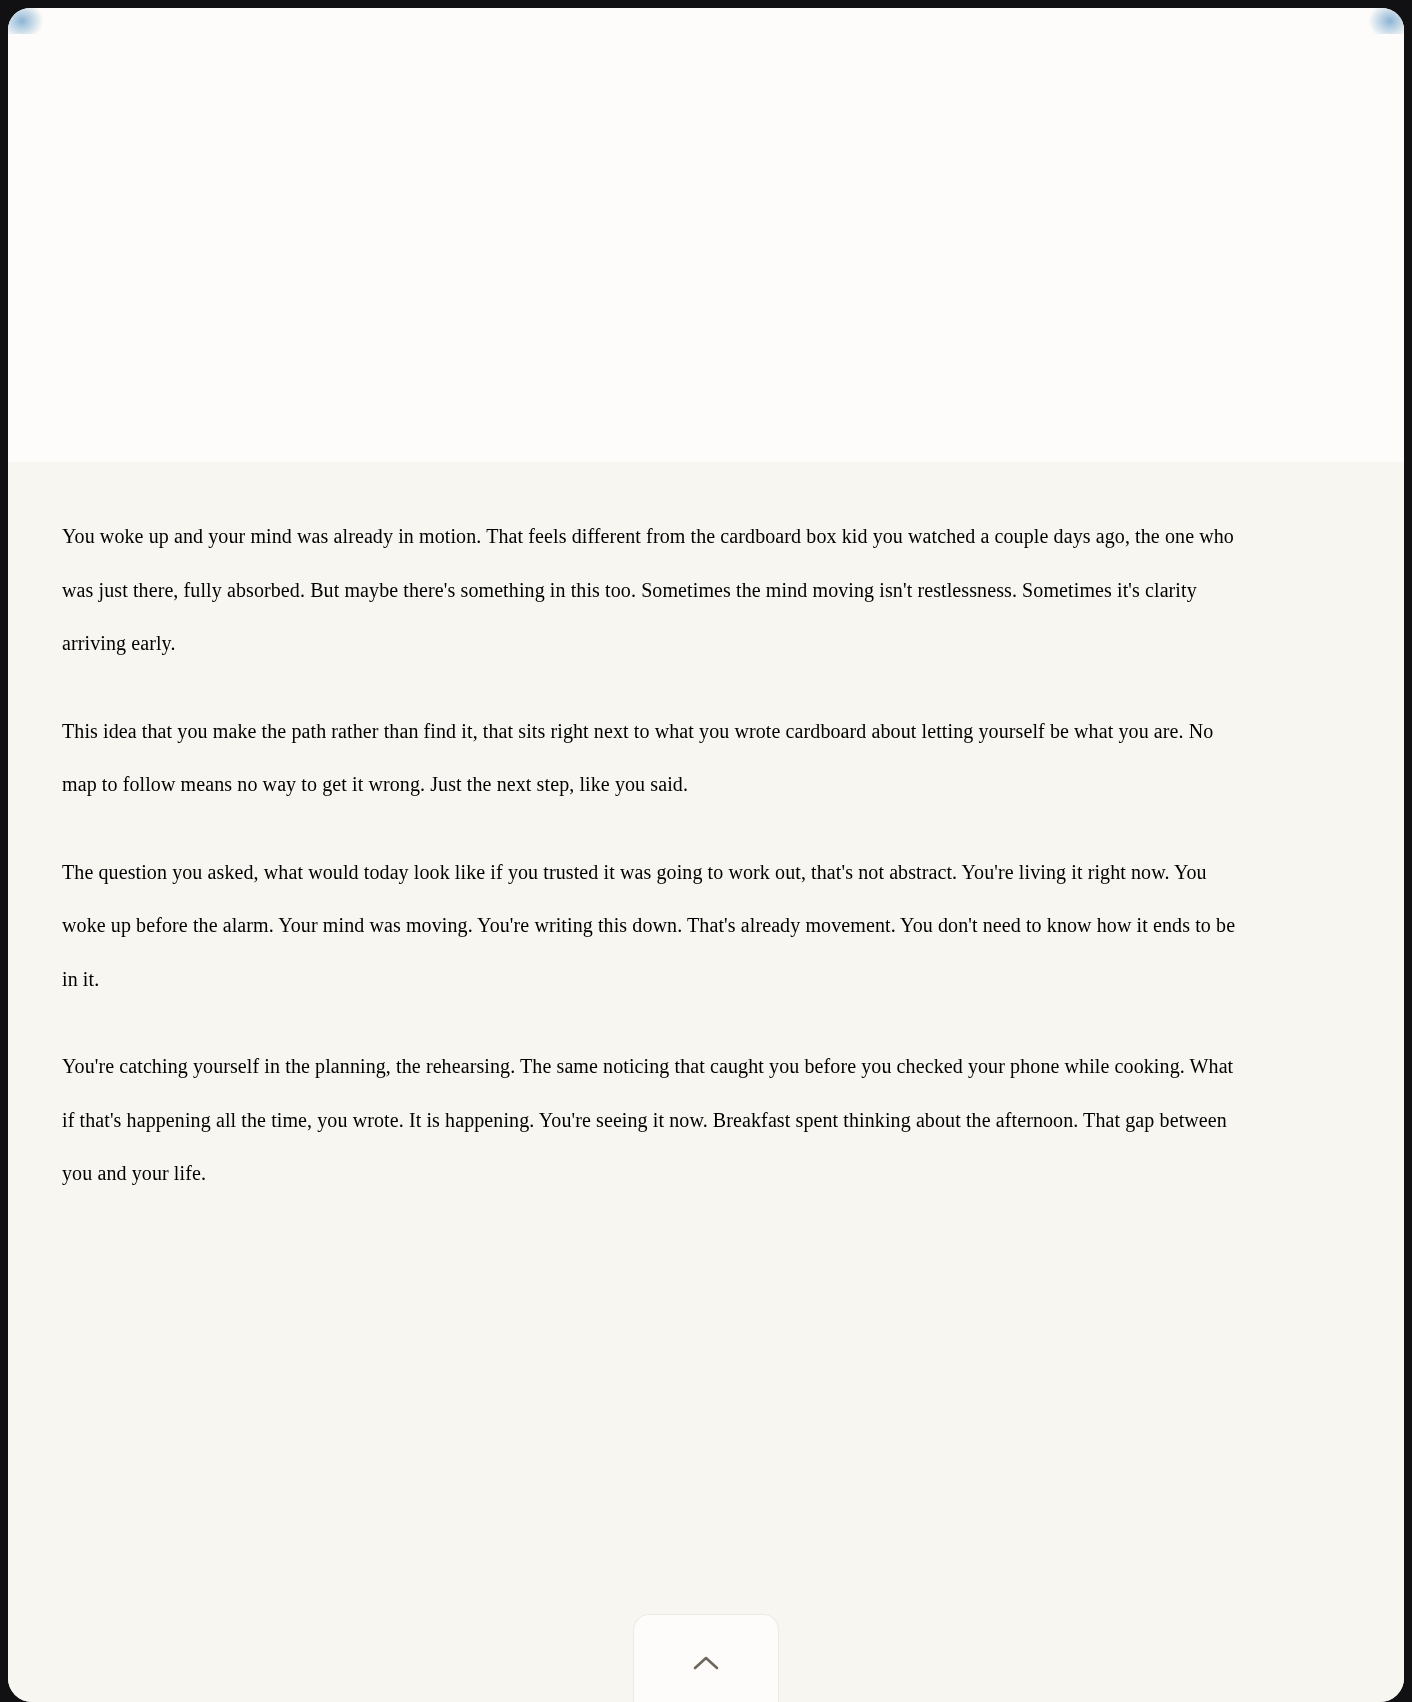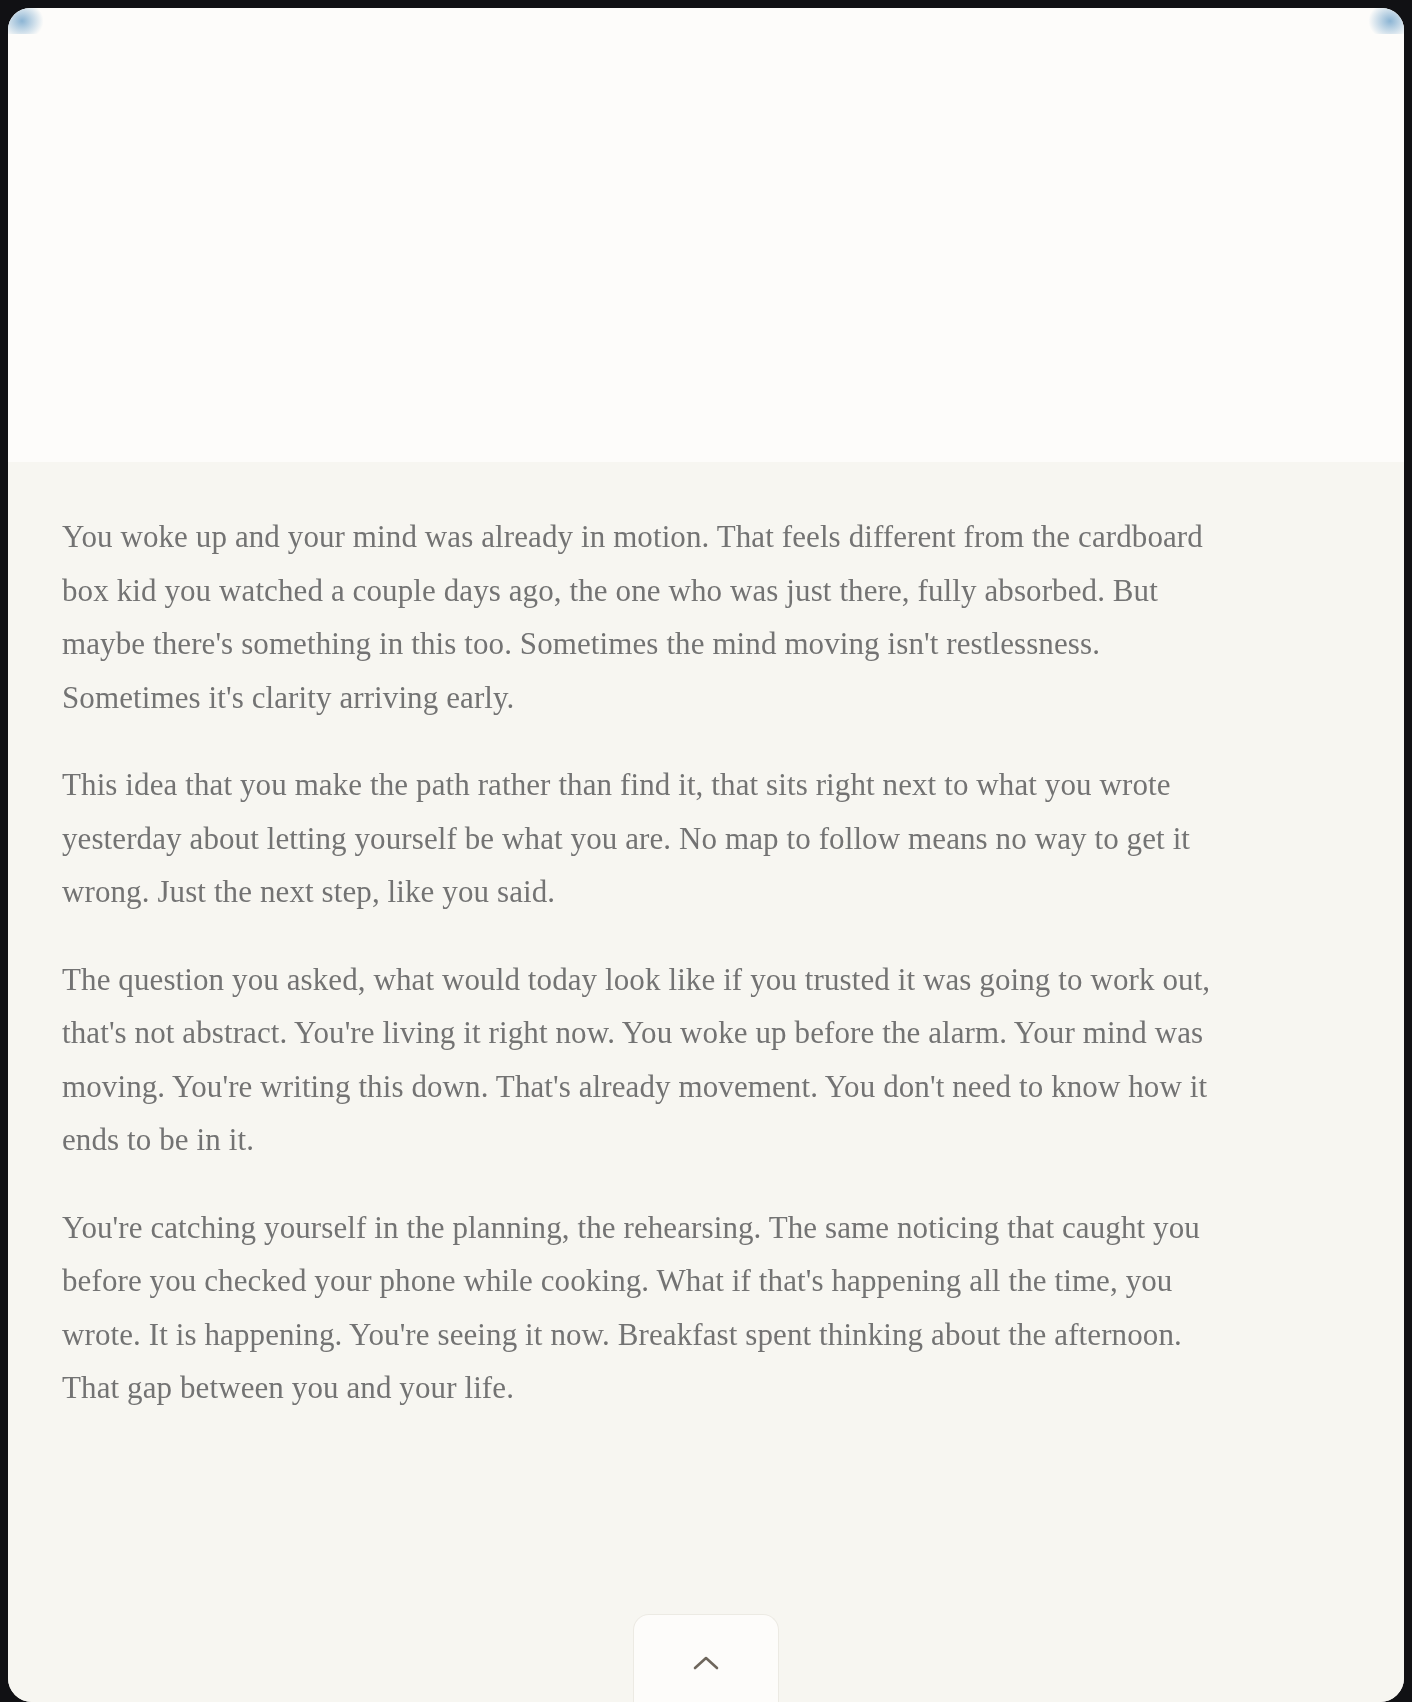--- a/index.html
+++ b/index.html
@@ -62,23 +62,23 @@
   #entry-body {
     position: absolute;
     top: 454px;
     left: 54px;
     width: 1180px;
     padding-top: 48px;
   }
 
   .entry-paragraph {
     font-family: "Liberation Serif", "DejaVu Serif", serif;
-    font-size: 31px;
+    font-size: 20px;
     line-height: 53.5px;
-    color: #737373;
+    color: #000000;
     letter-spacing: .1px;
     margin-bottom: 34px;
     text-align: left;
   }
   .entry-paragraph:last-child { margin-bottom: 0; }
 
   
   #scroll-up-button {
     position: absolute;
     left: 625px;
@@ -108,21 +108,21 @@
 
 <div id="device-frame">
   <div id="viewport">
 
     <div id="top-surface"></div>
 
     <div id="entry-surface"></div>
 
     <div id="entry-body">
       <p class="entry-paragraph">You woke up and your mind was already in motion. That feels different from the cardboard box kid you watched a couple days ago, the one who was just there, fully absorbed. But maybe there's something in this too. Sometimes the mind moving isn't restlessness. Sometimes it's clarity arriving early.</p>
-      <p class="entry-paragraph">This idea that you make the path rather than find it, that sits right next to what you wrote yesterday about letting yourself be what you are. No map to follow means no way to get it wrong. Just the next step, like you said.</p>
+      <p class="entry-paragraph">This idea that you make the path rather than find it, that sits right next to what you wrote cardboard about letting yourself be what you are. No map to follow means no way to get it wrong. Just the next step, like you said.</p>
       <p class="entry-paragraph">The question you asked, what would today look like if you trusted it was going to work out, that's not abstract. You're living it right now. You woke up before the alarm. Your mind was moving. You're writing this down. That's already movement. You don't need to know how it ends to be in it.</p>
       <p class="entry-paragraph">You're catching yourself in the planning, the rehearsing. The same noticing that caught you before you checked your phone while cooking. What if that's happening all the time, you wrote. It is happening. You're seeing it now. Breakfast spent thinking about the afternoon. That gap between you and your life.</p>
     </div>
 
     <div id="scroll-up-button">
       <span class="chevron-up-icon">
         <svg viewBox="0 0 26 15" width="26" height="15" aria-hidden="true">
           <path d="M2 13 L13 3 L24 13" fill="none" stroke="#6E665C" stroke-width="2.6" stroke-linecap="round" stroke-linejoin="round"></path>
         </svg>
       </span>

